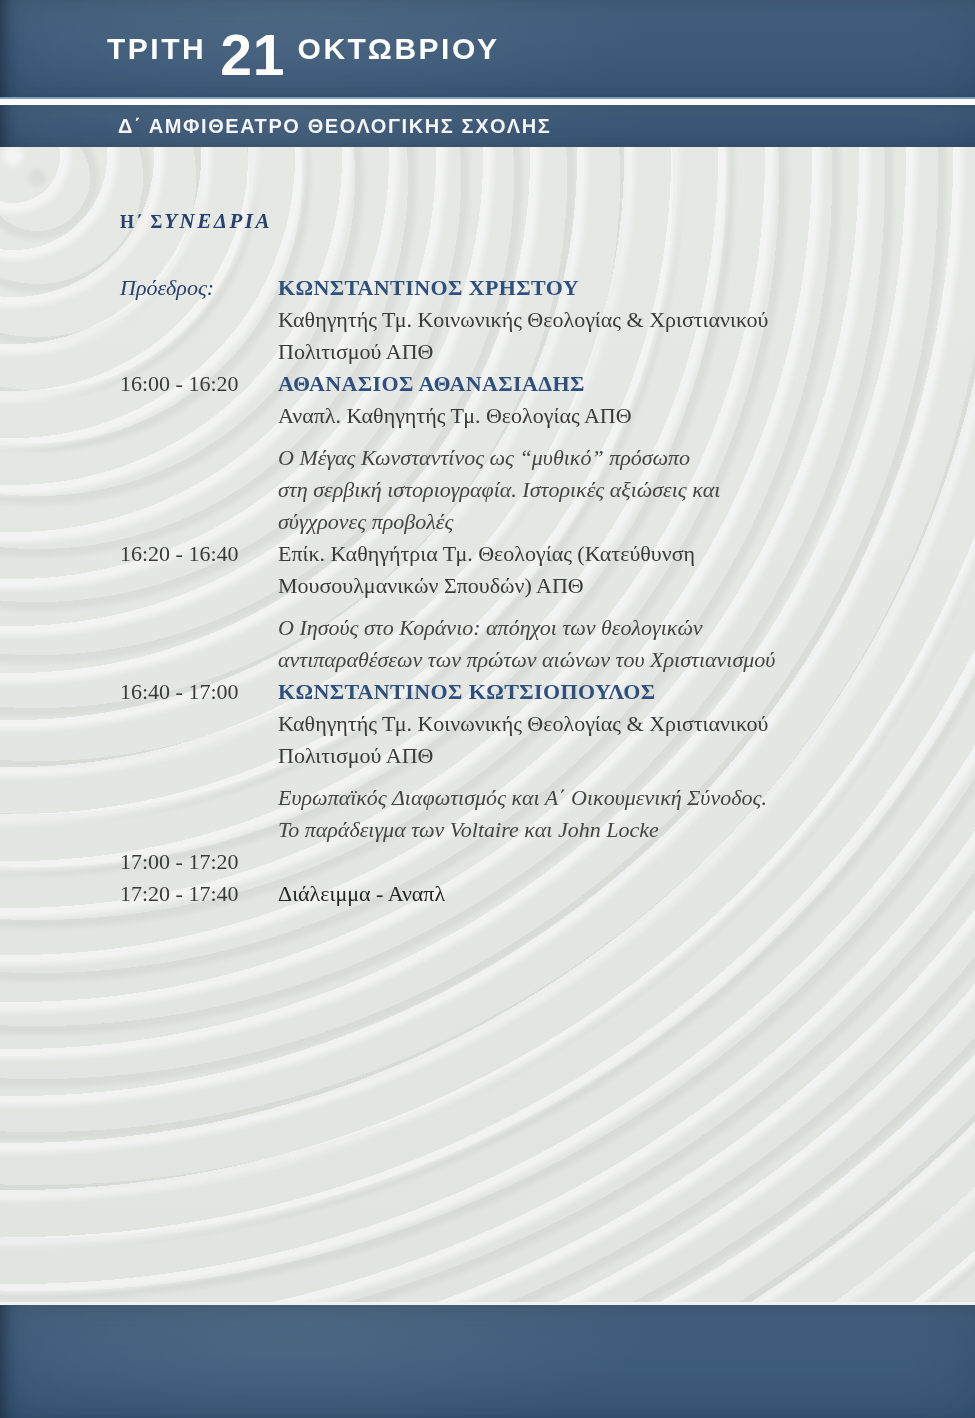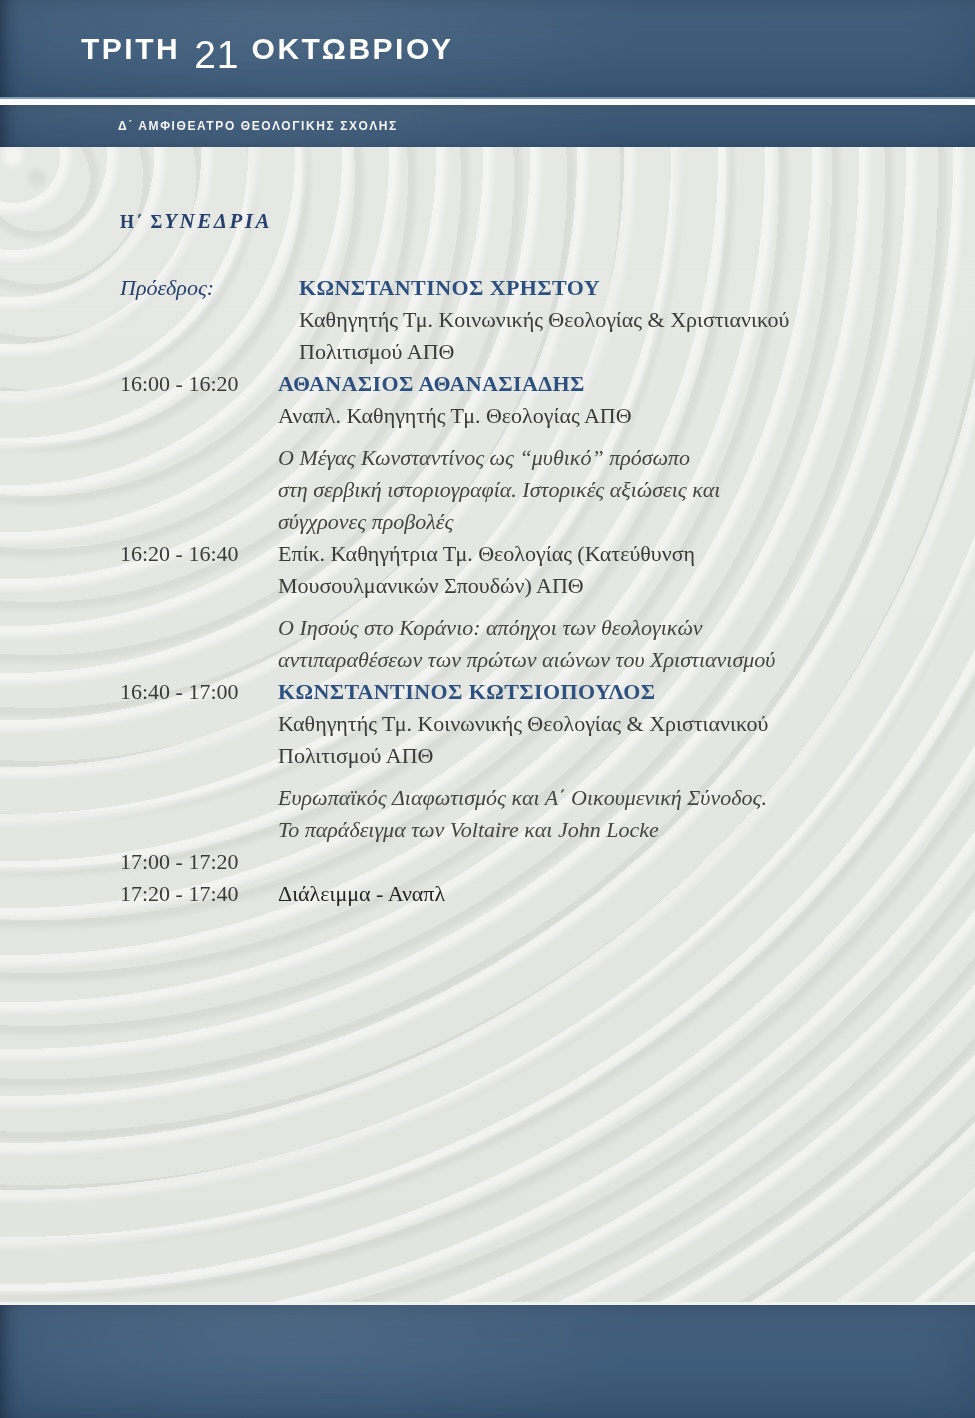--- a/index.html
+++ b/index.html
@@ -16,40 +16,40 @@
       radial-gradient(ellipse 600px 220px at 30% 20%, rgba(255,255,255,0.07), rgba(255,255,255,0) 60%),
       linear-gradient(180deg, #45627f 0%, #3e5c7b 55%, #3a5877 100%);
     box-shadow: inset 14px 0 18px -12px rgba(5,15,35,0.55),
                 inset 0 0 60px rgba(10,20,40,0.18);
     color: #fdfdfc;
     font-family: "Liberation Sans", sans-serif;
   }
   .header-band {
     height: 97px; flex: 0 0 97px;
     display: flex; align-items: center;
-    padding-left: 81px; box-sizing: border-box;
+    padding-left: 107px; box-sizing: border-box;
   }
   .header-band .day, .header-band .month {
     font-size: 30px; font-weight: bold; letter-spacing: 2.5px;
   }
   .header-band .daynum {
-    font-size: 39px; font-weight: normal; letter-spacing: 1px;
+    font-size: 57px; font-weight: bold; letter-spacing: 1px;
     margin: 16px 12px 0 14px; position: relative; top: -2px;
   }
   .stripe {
     flex: 0 0 8px; height: 8px; background: #fbfcfb;
     border-top: 2px solid #7e9fb6; box-sizing: border-box;
   }
   .venue-band {
     height: 42px; flex: 0 0 42px;
     display: flex; align-items: center;
     padding-left: 118px; box-sizing: border-box;
   }
   .venue-band .venue {
-    font-size: 12px; font-weight: bold; letter-spacing: 1.6px;
+    font-size: 20px; font-weight: bold; letter-spacing: 1.6px;
     color: #f3f5f6;
   }
   
   .content {
     flex: 1 1 auto;
     background:
       repeating-radial-gradient(circle at 13px 9px, rgba(255,255,255,0.55) 0 6px, rgba(255,255,255,0) 14px 47px),
       repeating-radial-gradient(circle at 37px 31px, rgba(175,180,172,0.20) 0 5px, rgba(175,180,172,0) 12px 53px),
       linear-gradient(180deg, #e6e8e4, #e2e4e0);
     padding: 52px 90px 0 120px;
@@ -57,21 +57,21 @@
     color: #3a3a38;
     font-size: 22px; line-height: 32px;
   }
   .session-title {
     margin: 0; color: #27406e; font-weight: bold;
     letter-spacing: 2px; line-height: 36px; height: 36px;
   }
   .session-title .t-lead { font-size: 18px; }
   .session-title .t-rest { font-size: 21px; letter-spacing: 2.5px; font-style: italic; }
   .row { display: flex; align-items: flex-start; }
-  .chair-row { margin-top: 37px; gap: 21px; }
+  .chair-row { margin-top: 37px; }
   .entry { }
   .col-time {
     flex: 0 0 158px; width: 158px;
     color: #3a3a38; white-space: nowrap;
   }
   .chair-label { font-style: italic; color: #27406e; }
   .col-body { flex: 1 1 auto; }
   .speaker-name {
     color: #2d5080; font-weight: bold; letter-spacing: 0.4px;
   }

